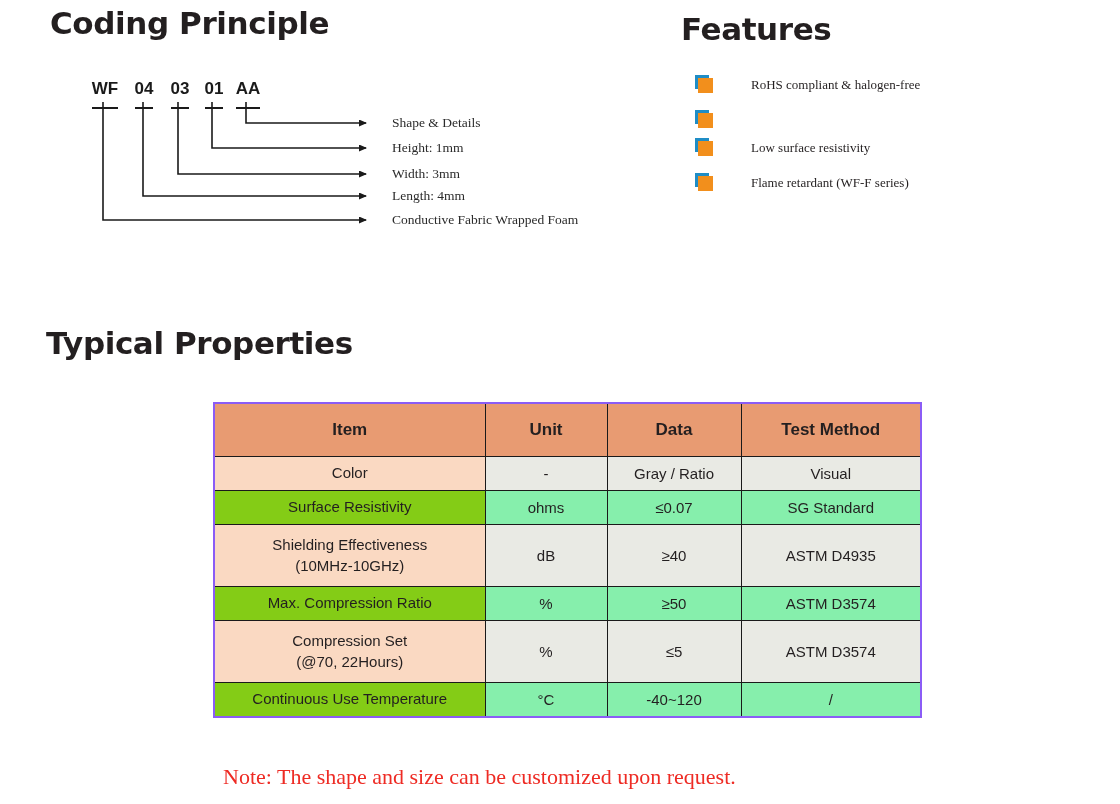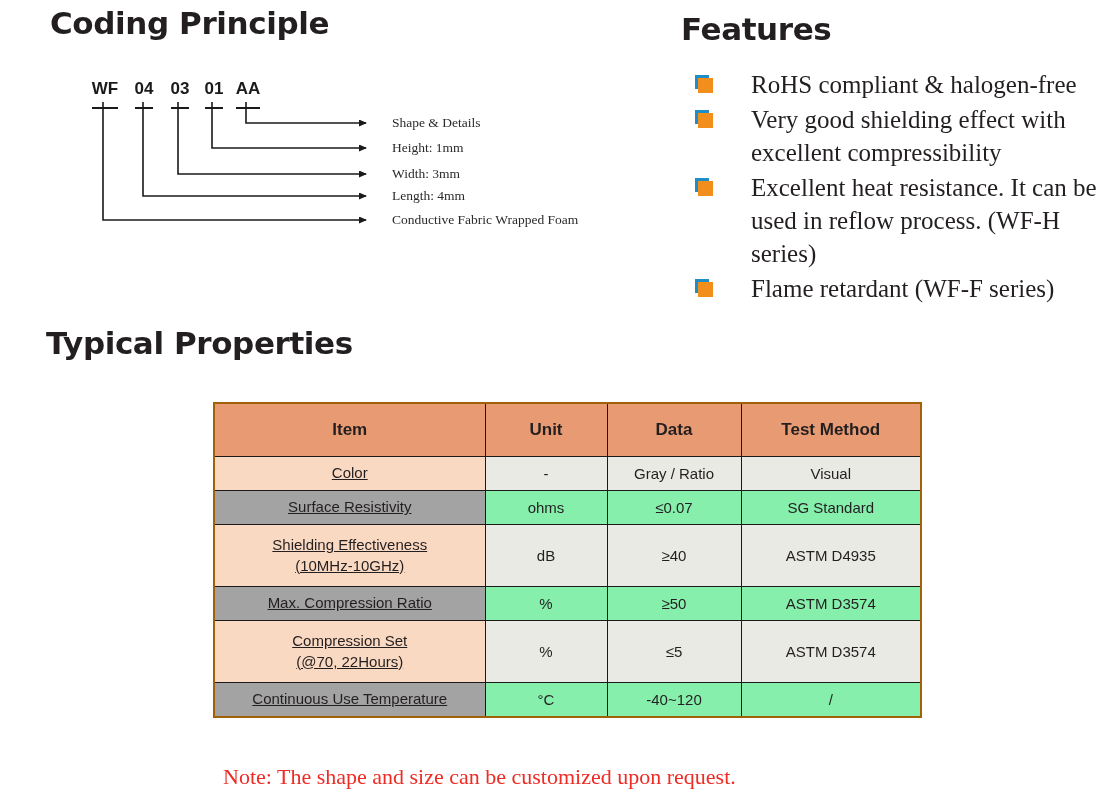--- a/index.html
+++ b/index.html
@@ -85,34 +85,34 @@
     background: #1f8dc6;
   }
   .feature-bullet .sq-front {
     position: absolute;
     left: 3px; top: 3px;
     width: 15px; height: 15px;
     background: #f28f1c;
   }
   .feature-text {
     font-family: "Liberation Serif", serif;
-    font-size: 25px;
+    font-size: 13px;
     line-height: 33px;
     color: #231f20;
     margin-left: 37px;
   }
 
   
   #properties-table {
     position: absolute;
     left: 213px; top: 402px;
     width: 707px;
     border-collapse: collapse;
     table-layout: fixed;
-    border: 2px solid #a16207;
+    border: 2px solid #8b5cf6;
     padding-left: 44px;
   }
   #properties-table td, #properties-table th {
     border: 1.5px solid #1a1a1a;
     text-align: center;
     vertical-align: middle;
     font-family: "Liberation Sans", sans-serif;
     font-size: 15px;
     color: #231f20;
     padding: 6px 4px;
@@ -123,24 +123,24 @@
     background: #e89b72;
     height: 40px;
   }
   .col-item { width: 271px; }
   .col-unit { width: 122px; }
   .col-data { width: 134px; }
   .col-test { width: 180px; }
 
   tr.row-odd  td.cell-item { background: #fad9c2; }
   tr.row-odd  td.cell-rest { background: #e9eae4; }
-  tr.row-even td.cell-item { background: #a3a3a3; margin-left: 44px; }
+  tr.row-even td.cell-item { background: #84cc16; margin-left: 44px; }
   tr.row-even td.cell-rest { background: #86efac; margin-left: 8px; }
 
-  td.cell-item { line-height: 1.35; text-decoration: underline; }
+  td.cell-item { line-height: 1.35; }
   .r-tall { height: 62px; }
   .r-short { height: 34px; }
 
   
   #table-note {
     position: absolute;
     left: 223px; top: 764px;
     font-family: "Liberation Serif", serif;
     font-size: 22px;
     color: #ee2b24;
@@ -207,28 +207,27 @@
       <span class="sq-back"></span>
         <span class="sq-front"></span>
     </span>
     <span class="feature-text">RoHS compliant &amp; halogen-free</span>
   </div>
   <div class="feature-item">
     <span class="feature-bullet">
       <span class="sq-back"></span>
         <span class="sq-front"></span>
     </span>
-    <span class="feature-text">Very good shielding effect with excellent compressibility</span>
-  </div>
-  <div class="feature-item">
-    <span class="feature-bullet">
-      <span class="sq-back"></span>
-        <span class="sq-front"></span>
-    </span>
-    <span class="feature-text">Excellent heat resistance. It can be used in reflow process. (WF-H series)</span>
+  </div>
+  <div class="feature-item">
+    <span class="feature-bullet">
+      <span class="sq-back"></span>
+        <span class="sq-front"></span>
+    </span>
+    <span class="feature-text">Low surface resistivity</span>
   </div>
   <div class="feature-item">
     <span class="feature-bullet">
       <span class="sq-back"></span>
         <span class="sq-front"></span>
     </span>
     <span class="feature-text">Flame retardant (WF-F series)</span>
   </div>
 </div>
 

